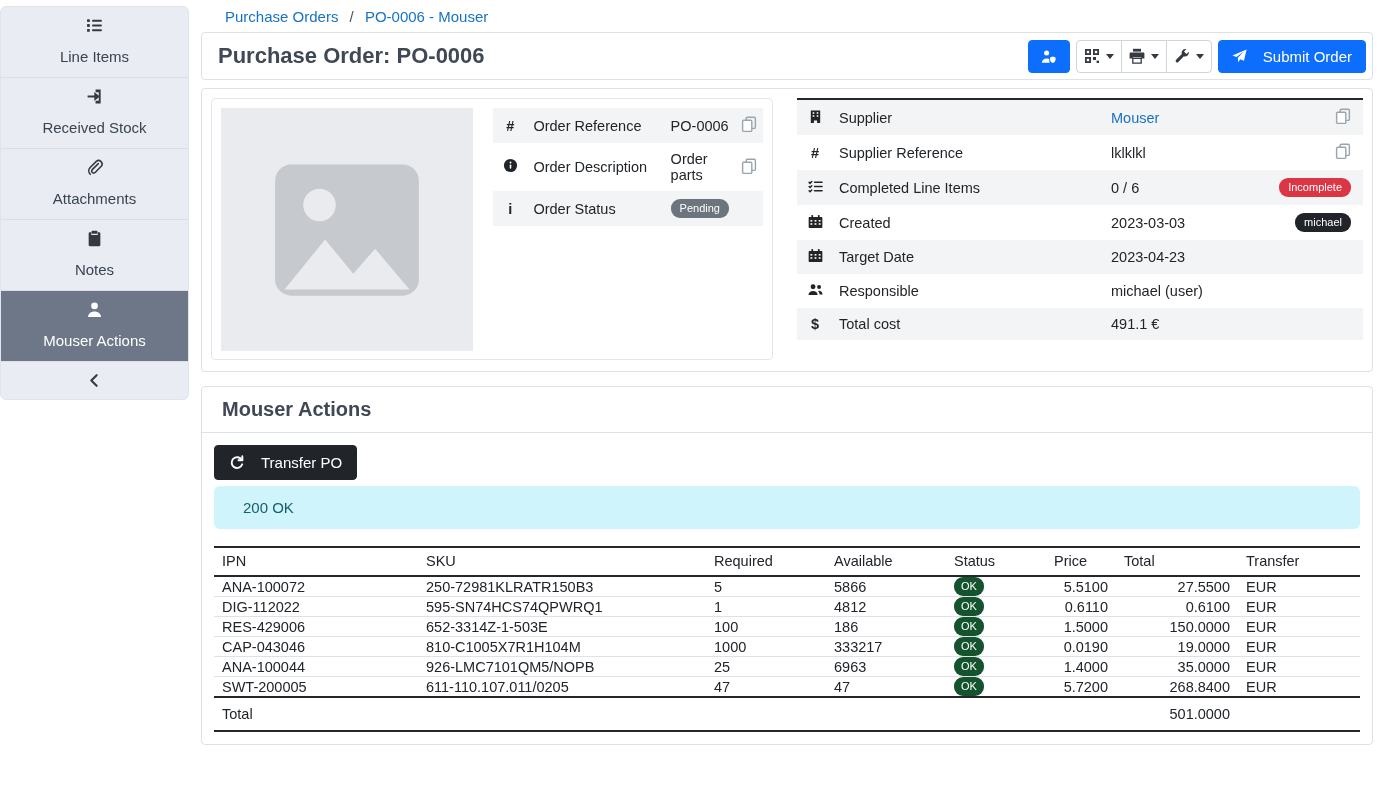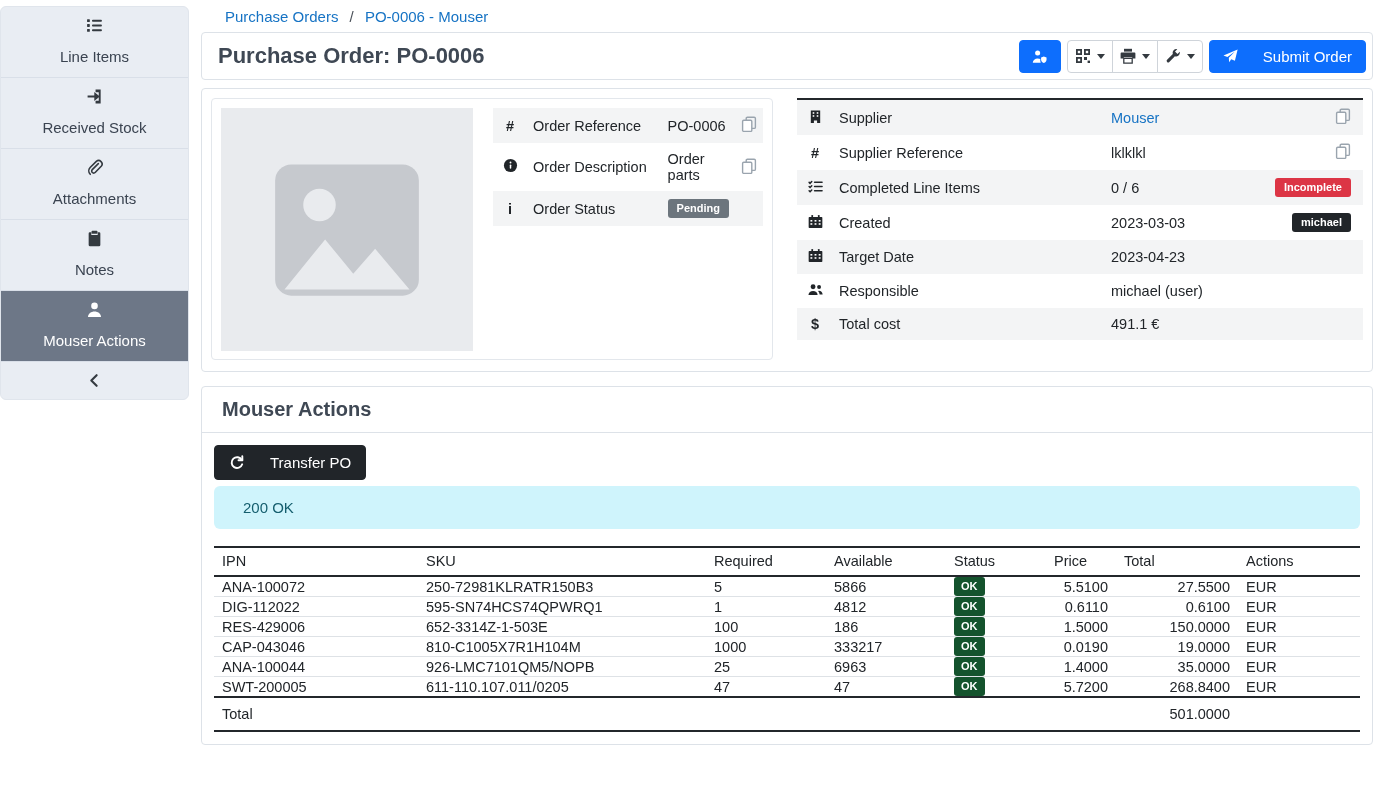--- a/index.html
+++ b/index.html
@@ -35,21 +35,21 @@
   .titlebar {
     border:1px solid #dde2e8; border-radius:4px; background:#fff;
     display:flex; align-items:center; justify-content:space-between;
     padding:7px 6px 7px 16px; margin-bottom:8px; height:48px;
   }
   .page-title { font-size:22px; font-weight:600; color:#3f4854; }
   .title-actions { display:flex; align-items:center; gap:6px; }
 
   .btn {
     height:33px; border-radius:4px; border:1px solid transparent;
-    display:inline-flex; align-items:center; justify-content:center; gap:25px;
+    display:inline-flex; align-items:center; justify-content:center; gap:16px;
     font-size:15px; cursor:pointer; font-family:inherit; background:none; line-height:1;
   }
   .btn-primary { background:#0d6efd; border-color:#0d6efd; color:#fff; padding:0 13px; }
   .btn-iconsq { width:42px; padding:0; }
   .btn-iconsq .ico { width:18px; height:18px; }
   .btn-outline { background:#fff; border-color:#cfd4da; color:#343a40; width:46px; padding:0; gap:6px; }
   .btn-outline .ico { width:16px; height:16px; }
   .btn-group { display:inline-flex; }
   .btn-group .btn-outline { border-radius:0; margin-left:-1px; }
   .btn-group .btn-outline:first-child { border-radius:4px 0 0 4px; margin-left:0; }
@@ -84,22 +84,22 @@
 
   .right-panel {
     flex:1; border-top:2px solid #23272b; border-bottom:6px solid #b91c1c;
     padding-bottom:4px; height:172px;
   }
   .right-panel .kv-label { width:272px; }
   .kv-right { text-align:right; padding-right:12px !important; width:110px; white-space:nowrap; }
   .link { color:#1673c4; cursor:pointer; text-decoration:none; }
 
   .badge {
-    display:inline-block; padding:4px 9px; border-radius:3px;
-    font-size:11px; font-weight:700; color:#fff; line-height:1; white-space:nowrap;
+    display:inline-block; padding:4px 9px; border-radius:9px;
+    font-size:11px; font-weight:400; color:#fff; line-height:1; white-space:nowrap;
   }
   .badge-gray  { background:#6c757d; }
   .badge-red   { background:#dc3545; }
   .badge-dark  { background:#212529; }
   .badge-green { background:#14532d; padding:4px 7px; }
 
   
   .panel { border:1px solid #dde2e8; border-radius:4px; }
   .panel-header {
     padding:11px 20px; border-bottom:1px solid #dde2e8;
@@ -442,21 +442,21 @@
           </colgroup>
           <thead>
             <tr>
               <th>IPN</th>
               <th>SKU</th>
               <th>Required</th>
               <th>Available</th>
               <th>Status</th>
               <th class="num-r">Price</th>
               <th class="num-r">Total</th>
-              <th>Actions</th>
+              <th>Transfer</th>
             </tr>
           </thead>
           <tbody>
             <tr>
               <td>ANA-100072</td>
               <td>250-72981KLRATR150B3</td>
               <td>5</td>
               <td>5866</td>
               <td><span class="badge badge-green">OK</span></td>
               <td class="num-r">5.5100</td>

